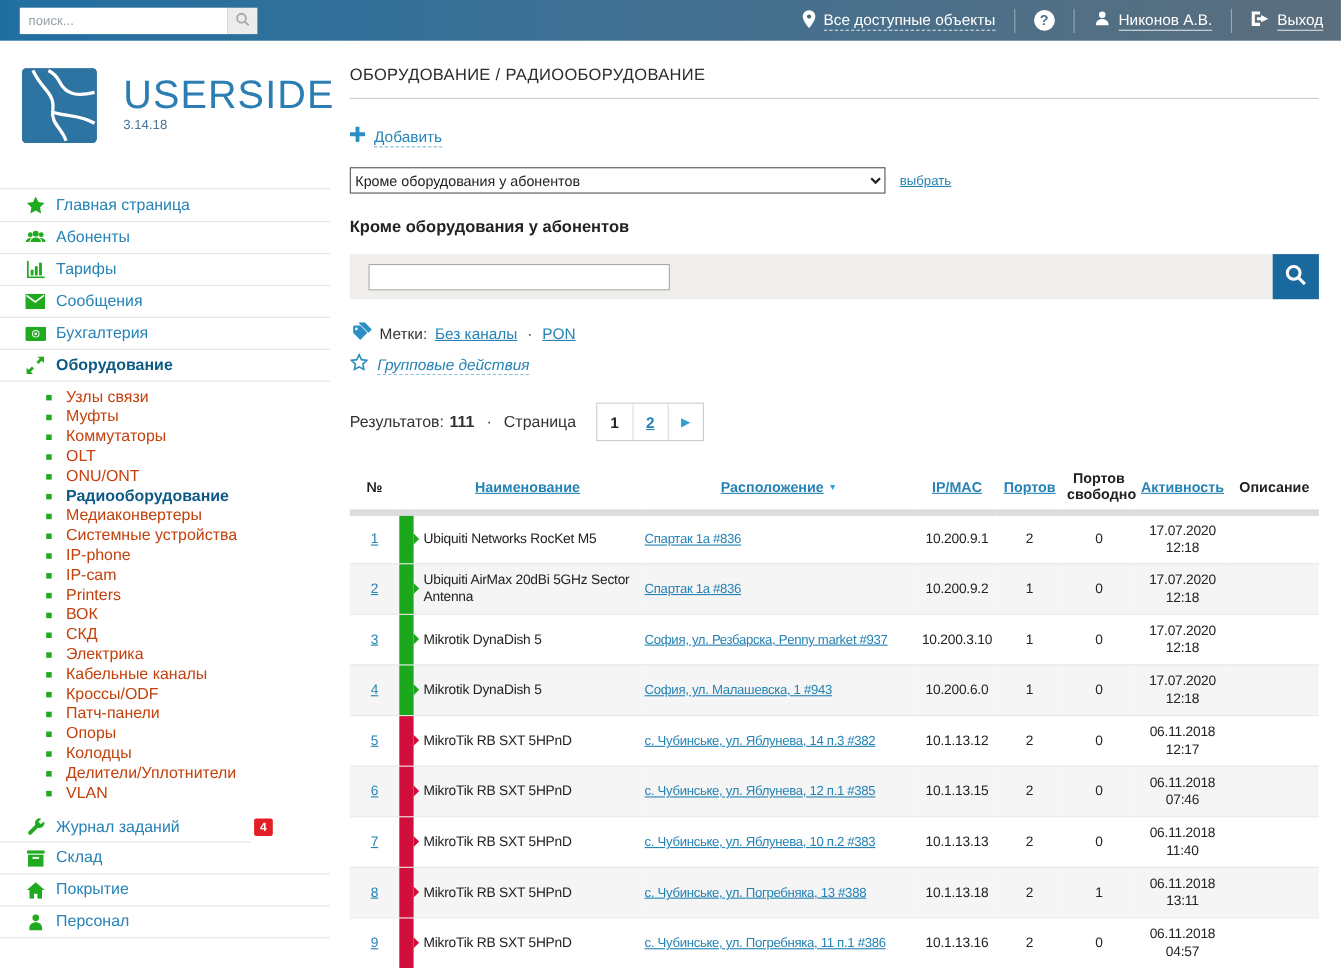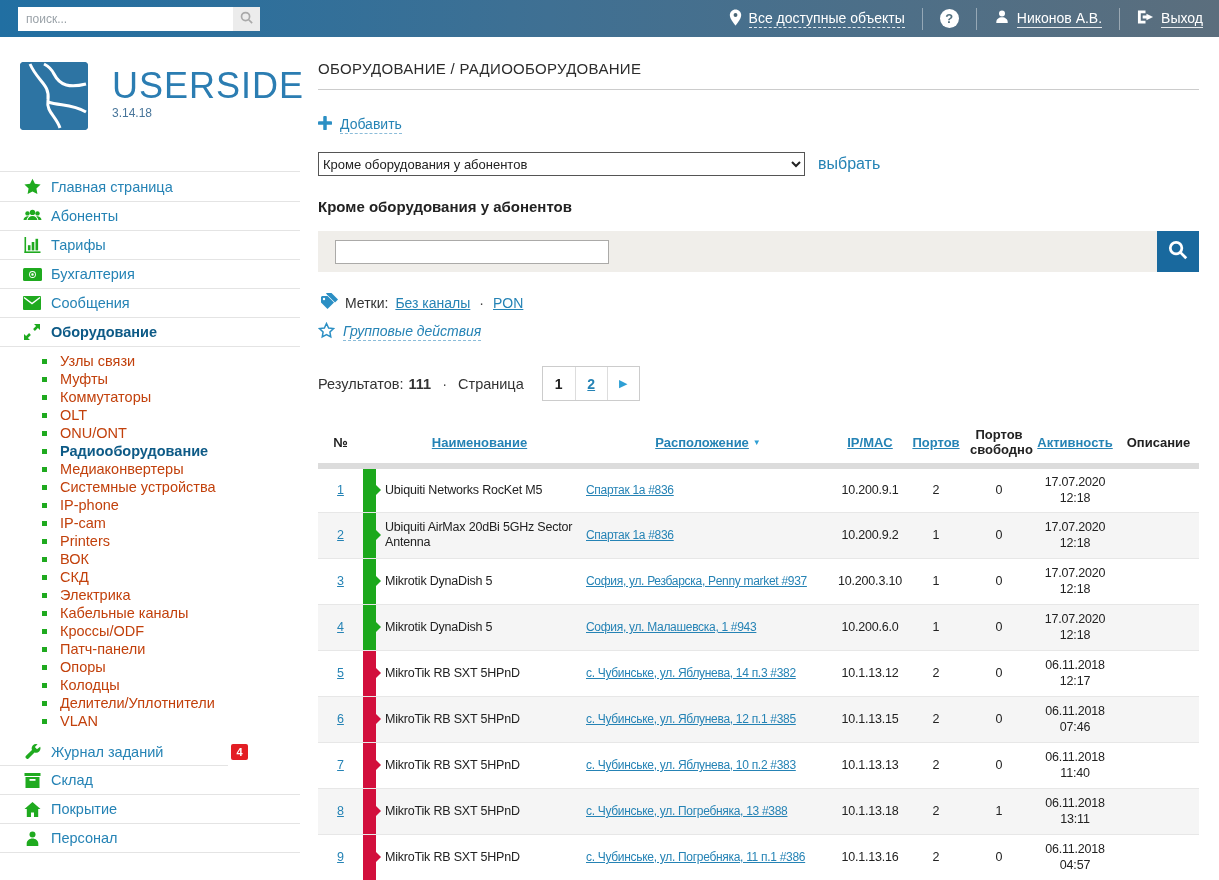--- a/index.html
+++ b/index.html
@@ -3,21 +3,21 @@
 <meta charset="utf-8">
 <style>
   * { margin:0; padding:0; box-sizing:border-box; }
   html,body { width:1219px; height:880px; overflow:hidden; background:#fff;
     font-family:"Liberation Sans","DejaVu Sans",sans-serif; }
   a { cursor:pointer; }
 
   
   .topbar { height:37px; display:flex; align-items:center; padding:0 16px 0 18px;
     background:linear-gradient(90deg,#216fa2 0%,#3f7093 45%,#5b6e7d 100%); }
-  .tb-search { display:flex; width:242px; height:24px; }
+  .tb-search { display:flex; width:216px; height:24px; }
   .tb-search input { flex:1; border:0; outline:none; padding:0 8px; font-size:12px; color:#444;
     font-family:inherit; }
   .tb-search input::placeholder { color:#9aa2a8; }
   .tb-search-btn { width:27px; border:0; background:#ececec; display:flex; align-items:center;
     justify-content:center; cursor:pointer; }
   .tb-right { margin-left:auto; display:flex; align-items:center; }
   .tb-item { display:flex; align-items:center; gap:7px; color:#fff; font-size:14px;
     text-decoration:none; white-space:nowrap; }
   .tb-item .lbl-dashed { border-bottom:1px dashed rgba(255,255,255,.85); padding-bottom:1px; }
   .tb-item .lbl-solid { border-bottom:1px solid rgba(255,255,255,.85); padding-bottom:1px; }
@@ -58,21 +58,21 @@
 
   
   .page-title { font-size:15px; line-height:16px; color:#2c2c2c; letter-spacing:.3px;
     padding-bottom:12px; border-bottom:1px solid #ccc; font-weight:400; }
   .add-row { margin:26px 0 0; display:flex; align-items:center; gap:8px; height:17px; }
   .add-link { color:#2583b5; font-size:14px; text-decoration:none;
     border-bottom:1px dashed #8bbcd9; padding-bottom:1px; }
   .filter-row { display:flex; align-items:center; gap:13px; margin-top:19px; }
   .filter-row select { width:487px; height:24px; font-size:13px; font-family:inherit;
     border:1px solid #555; background:#fff; color:#222; }
-  .choose-link { color:#2583b5; font-size:16px; }
+  .choose-link { color:#2583b5; font-size:12px; text-decoration:underline; }
   .section-title { margin-top:22px; font-size:15px; font-weight:bold; color:#222; }
   .search-band { margin-top:16px; height:41px; background:#f0eeea; display:flex;
     align-items:center; padding-left:17px; position:relative; }
   .band-input { width:274px; height:24px; border:1px solid #abaaa8; background:#fff;
     font-size:13px; padding:0 6px; outline:none; font-family:inherit; }
   .band-btn { position:absolute; right:0; top:0; width:42px; height:41px; background:#19699e;
     border:0; display:flex; align-items:center; justify-content:center; cursor:pointer; }
   .tags-row { margin-top:22px; display:flex; align-items:center; gap:7px; font-size:14px;
     color:#333; height:18px; }
   .tag-link { color:#2583b5; text-decoration:underline; }
@@ -214,36 +214,36 @@
               <path fill="#1faa1f" d="M0 14.4h16V16H0z"></path>
               <rect x="3.4" y="8.2" width="2.6" height="5.2" fill="#1faa1f"></rect>
               <rect x="7.2" y="5" width="2.6" height="8.4" fill="#1faa1f"></rect>
               <rect x="11" y="1.8" width="2.6" height="11.6" fill="#1faa1f"></rect>
             </svg>
         </span>
         <span class="mi-label">Тарифы</span>
       </div>
       <div class="menu-row">
         <span class="mi-icon">
+          <svg width="18" height="14" viewBox="0 0 18 14">
+              <rect width="18" height="14" rx="1" fill="#1faa1f"></rect>
+              <path d="M1 1.5l8 6 8-6" fill="none" stroke="#fff" stroke-width="1.4"></path>
+            </svg>
+        </span>
+        <span class="mi-label">Сообщения</span>
+      </div>
+      <div class="menu-row">
+        <span class="mi-icon">
           <svg width="19" height="13" viewBox="0 0 19 13">
               <rect width="19" height="13" rx="1.5" fill="#1faa1f"></rect>
               <circle cx="9.5" cy="6.5" r="3.4" fill="#fff"></circle>
               <circle cx="9.5" cy="6.5" r="1.9" fill="none" stroke="#1faa1f" stroke-width="1.3"></circle>
             </svg>
         </span>
         <span class="mi-label">Бухгалтерия</span>
-      </div>
-      <div class="menu-row">
-        <span class="mi-icon">
-          <svg width="18" height="14" viewBox="0 0 18 14">
-              <rect width="18" height="14" rx="1" fill="#1faa1f"></rect>
-              <path d="M1 1.5l8 6 8-6" fill="none" stroke="#fff" stroke-width="1.4"></path>
-            </svg>
-        </span>
-        <span class="mi-label">Сообщения</span>
       </div>
 
       <div class="menu-row current">
         <span class="mi-icon">
           <svg width="16" height="16" viewBox="0 0 16 16">
               <path fill="#1faa1f" d="M10 0h6v6l-2.1-2.1-3 3-1.8-1.8 3-3L10 0z"></path>
               <path fill="#1faa1f" d="M6 16H0v-6l2.1 2.1 3-3 1.8 1.8-3 3L6 16z"></path>
             </svg>
         </span>
         <span class="mi-label">Оборудование</span>

